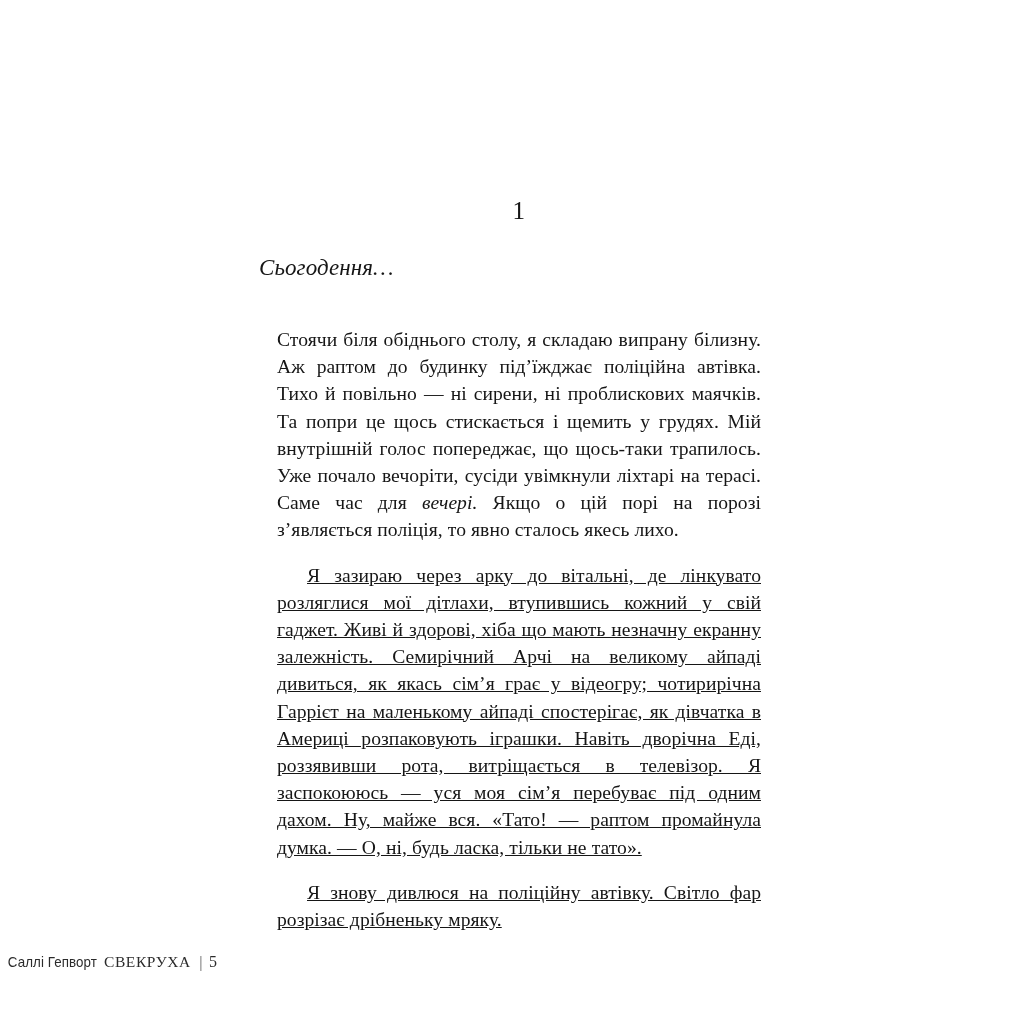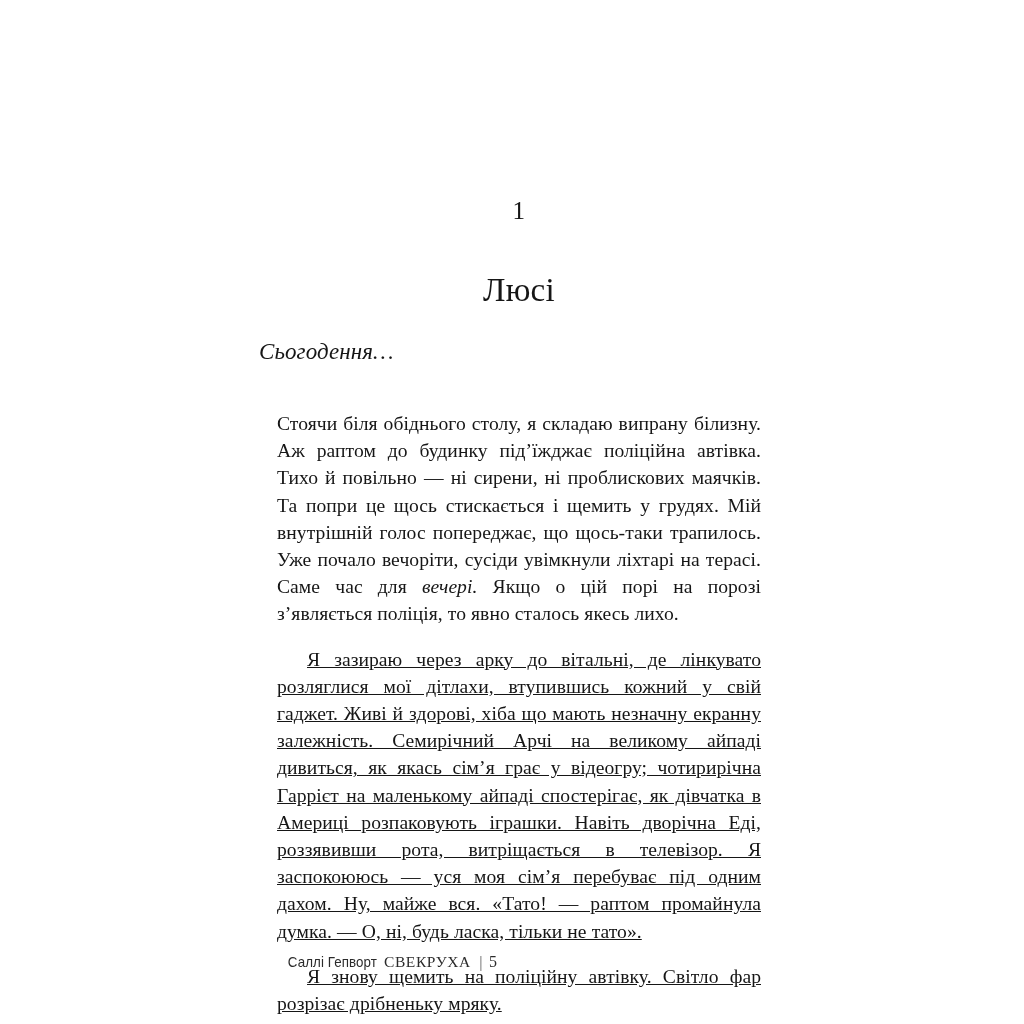--- a/index.html
+++ b/index.html
@@ -85,21 +85,21 @@
   .body-text p em {
     font-style: italic;
   }
 
   
   .running-footer {
     position: absolute;
     left: 0;
     right: 247px;
     top: 953px;
-    text-align: center;
+    text-align: left;
     white-space: nowrap;
     color: #2b2b2b;
   }
 
   .footer-author {
     font-family: "Liberation Sans", "DejaVu Sans", sans-serif;
     font-size: 14.5px;
     letter-spacing: 0.1px;
     transform: scaleX(0.92);
     display: inline-block;
@@ -129,31 +129,30 @@
 </style>
 </head>
 <body>
 
 <div class="page">
 
   <div class="text-column">
 
     <h1 class="chapter-number">1</h1>
 
-    <h2 class="chapter-title">Люсі</h2>
 
     <p class="time-marker">Сьогодення…</p>
 
     <div class="body-text">
 
       <p><span>Стоячи біля обіднього столу, я складаю випрану білизну. Аж раптом до будинку під’їжджає поліційна автівка. Тихо й повільно — ні сирени, ні проблискових маячків. Та попри це щось стискається і щемить у грудях. Мій внутрішній голос попереджає, що щось-таки трапилось. Уже почало вечоріти, сусіди увімкнули ліхтарі на терасі. Саме час для </span><em>вечері.</em><span> Якщо о цій порі на порозі з’являється поліція, то явно сталось якесь лихо.</span></p>
 
       <p class="indented">Я зазираю через арку до вітальні, де лінкувато розляглися мої дітлахи, втупившись кожний у свій гаджет. Живі й здорові, хіба що мають незначну екранну залежність. Семирічний Арчі на великому айпаді дивиться, як якась сім’я грає у відеогру; чотирирічна Гаррієт на маленькому айпаді спостерігає, як дівчатка в Америці розпаковують іграшки. Навіть дворічна Еді, роззявивши рота, витріщається в телевізор. Я заспокоююсь — уся моя сім’я перебуває під одним дахом. Ну, майже вся. «Тато! — раптом промайнула думка. — О, ні, будь ласка, тільки не тато».</p>
 
-      <p class="indented">Я знову щемить на поліційну автівку. Світло фар розрізає дрібненьку мряку.</p>
+      <p class="indented">Я знову дивлюся на поліційну автівку. Світло фар розрізає дрібненьку мряку.</p>
 
     </div>
   </div>
 
   <div class="running-footer">
     <span class="footer-author">Саллі Гепворт</span><span class="footer-booktitle">СВЕКРУХА</span><span class="footer-separator">|</span><span class="footer-pagenumber">5</span>
   </div>
 
 </div>
 

